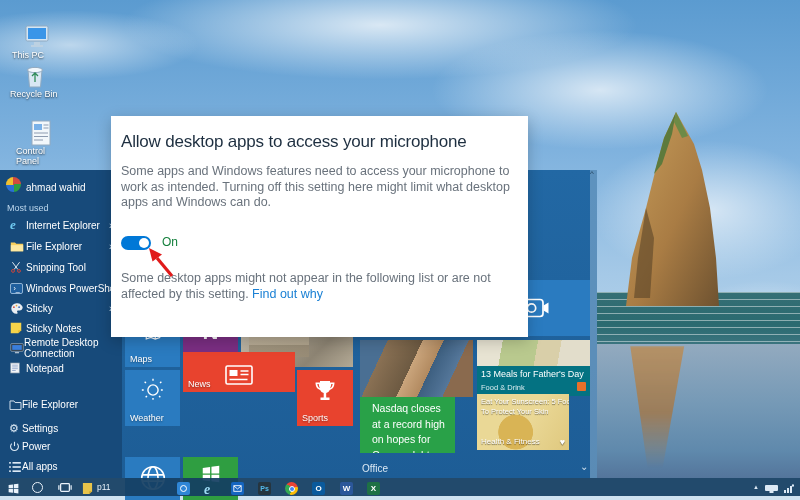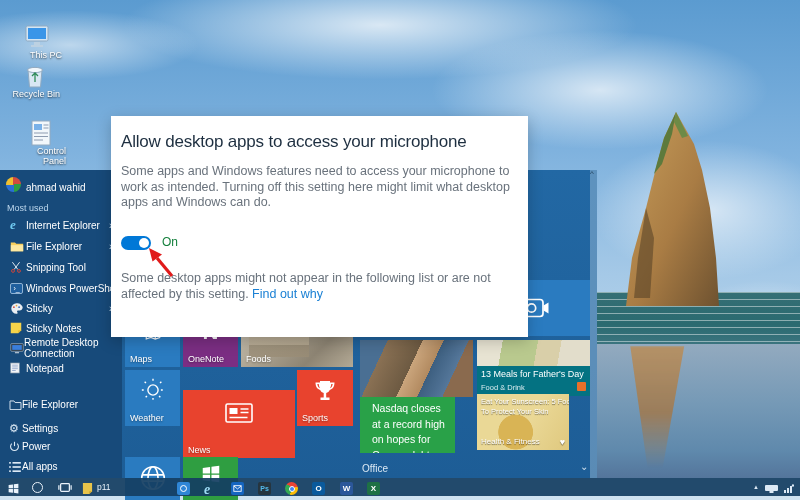--- a/index.html
+++ b/index.html
@@ -3,21 +3,21 @@
 <meta charset="utf-8">
 <style>
   *{margin:0;padding:0;box-sizing:border-box}
   html,body{background:#222}
   #screen{position:relative;width:800px;height:500px;overflow:hidden;
     font-family:"Liberation Sans",sans-serif;
     background:linear-gradient(180deg,#5b9bd0 0%,#7fb2de 30%,#a5c9e7 55%,#c3daee 80%,#cfe2f0 100%)}
   .abs{position:absolute}
   .cloud{position:absolute;background:radial-gradient(ellipse at center,rgba(255,255,255,.95) 0%,rgba(255,255,255,0) 70%)}
   
-  .dicon{position:absolute;width:50px;text-align:right;color:#fff;font-size:9px;
+  .dicon{position:absolute;width:50px;text-align:left;color:#fff;font-size:9px;
     text-shadow:0 1px 2px rgba(0,0,0,.75);line-height:10px;cursor:default}
   
   .menu-bg{position:absolute;left:0;top:170px;width:597px;height:308px;background:linear-gradient(180deg,#2268a4,#1d5d96);z-index:10}
   .sidebar-bg{position:absolute;left:0;top:170px;width:122px;height:308px;background:#174a7a;z-index:11}
   .mrow{position:absolute;left:0;width:120px;height:20px;display:flex;align-items:center;color:#fff;font-size:10px;z-index:12;cursor:default}
   .mrow .ic{width:26px;padding-left:10px;display:flex;align-items:center}
   .mrow .ch{position:absolute;left:109px;color:#cfe2f2;font-size:10px}
   .srow{position:absolute;left:0;width:120px;height:19px;display:flex;align-items:center;color:#fff;font-size:10px;z-index:12;cursor:default}
   .srow .ic{width:22px;padding-left:9px;display:flex;align-items:center;color:#dce9f5;font-size:11px}
   .tile{position:absolute;z-index:12;cursor:pointer;overflow:hidden}
@@ -232,21 +232,21 @@
 
   <div class="tile" style="left:125px;top:370px;width:55px;height:56px;background:#2a7bc0">
     <div class="tctr" style="top:7px">
       <svg width="26" height="26" viewBox="0 0 28 28" fill="none" stroke="#fff" stroke-width="1.5">
           <circle cx="14" cy="14" r="5.5"></circle>
           <path d="M14 2v3.5M14 22.5V26M2 14h3.5M22.5 14H26M5 5l2.5 2.5M20.5 20.5 23 23M23 5l-2.5 2.5M7.5 20.5 5 23" stroke-dasharray="2 1.6"></path>
         </svg>
     </div>
     <span class="tlabel">Weather</span>
   </div>
-  <div class="tile" style="left:183px;top:390px;width:112px;height:68px;background:#e8432e">
+  <div class="tile" style="left:183px;top:352px;width:112px;height:40px;background:#e8432e">
     <div class="tctr" style="top:11px">
       <svg width="30" height="24" viewBox="0 0 30 24" fill="none" stroke="#fff" stroke-width="1.6">
           <rect x="2" y="3" width="26" height="18" rx="1.5"></rect>
           <rect x="5.5" y="7" width="8" height="6" fill="#fff" stroke="none"></rect>
           <path d="M16.5 8h8M16.5 11.5h8M5.5 16.5h18"></path>
         </svg>
     </div>
     <span class="tlabel">News</span>
   </div>
   <div class="tile" style="left:297px;top:370px;width:56px;height:56px;background:#e8432e">

